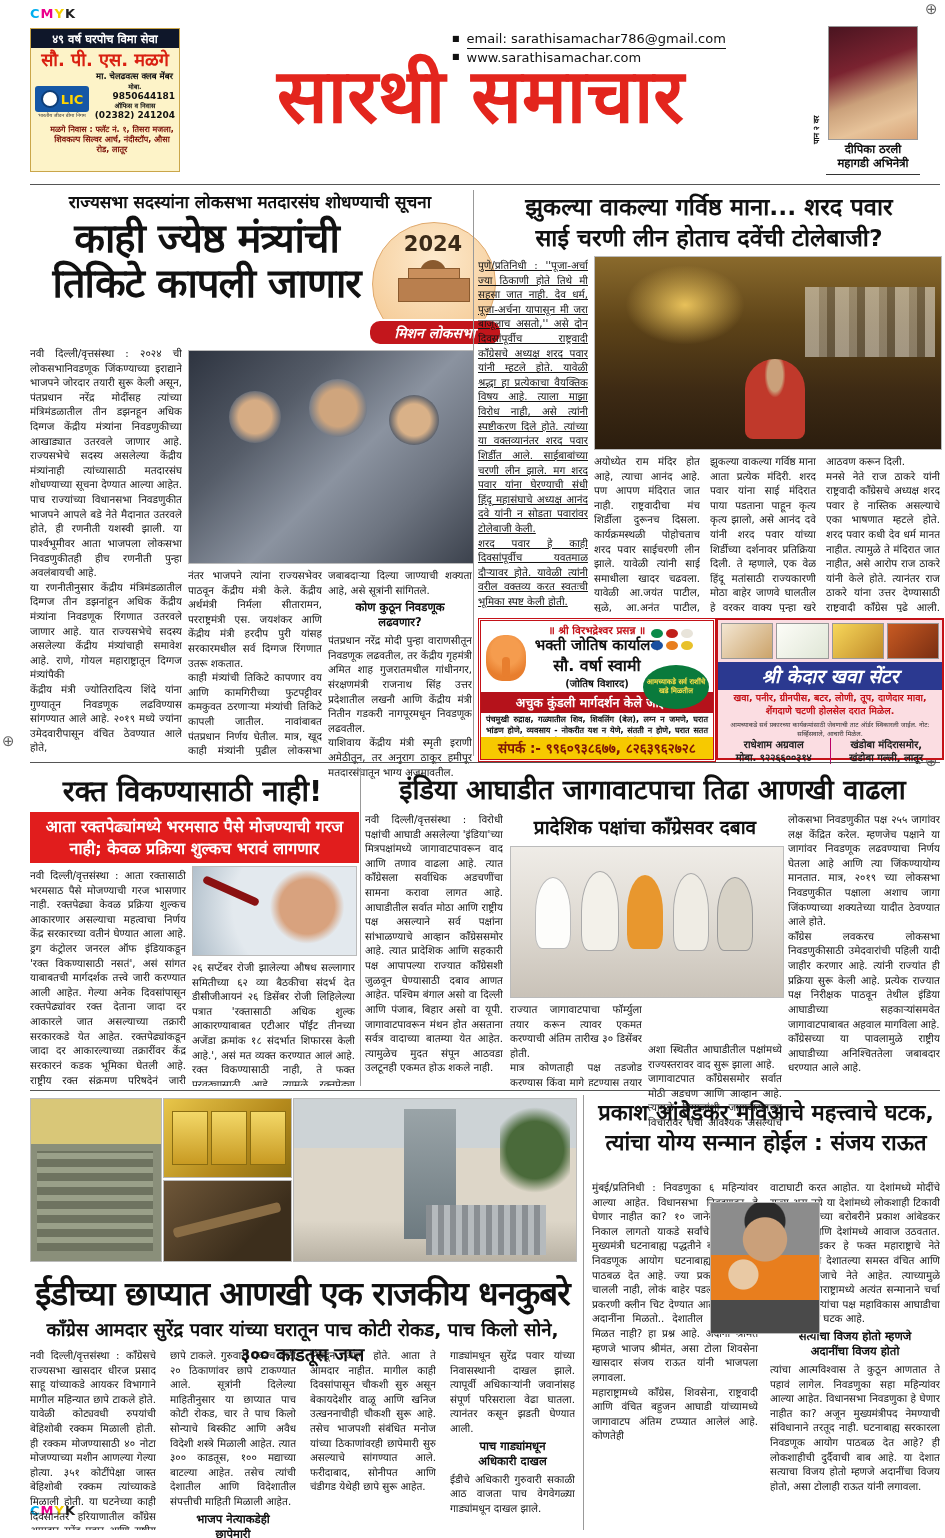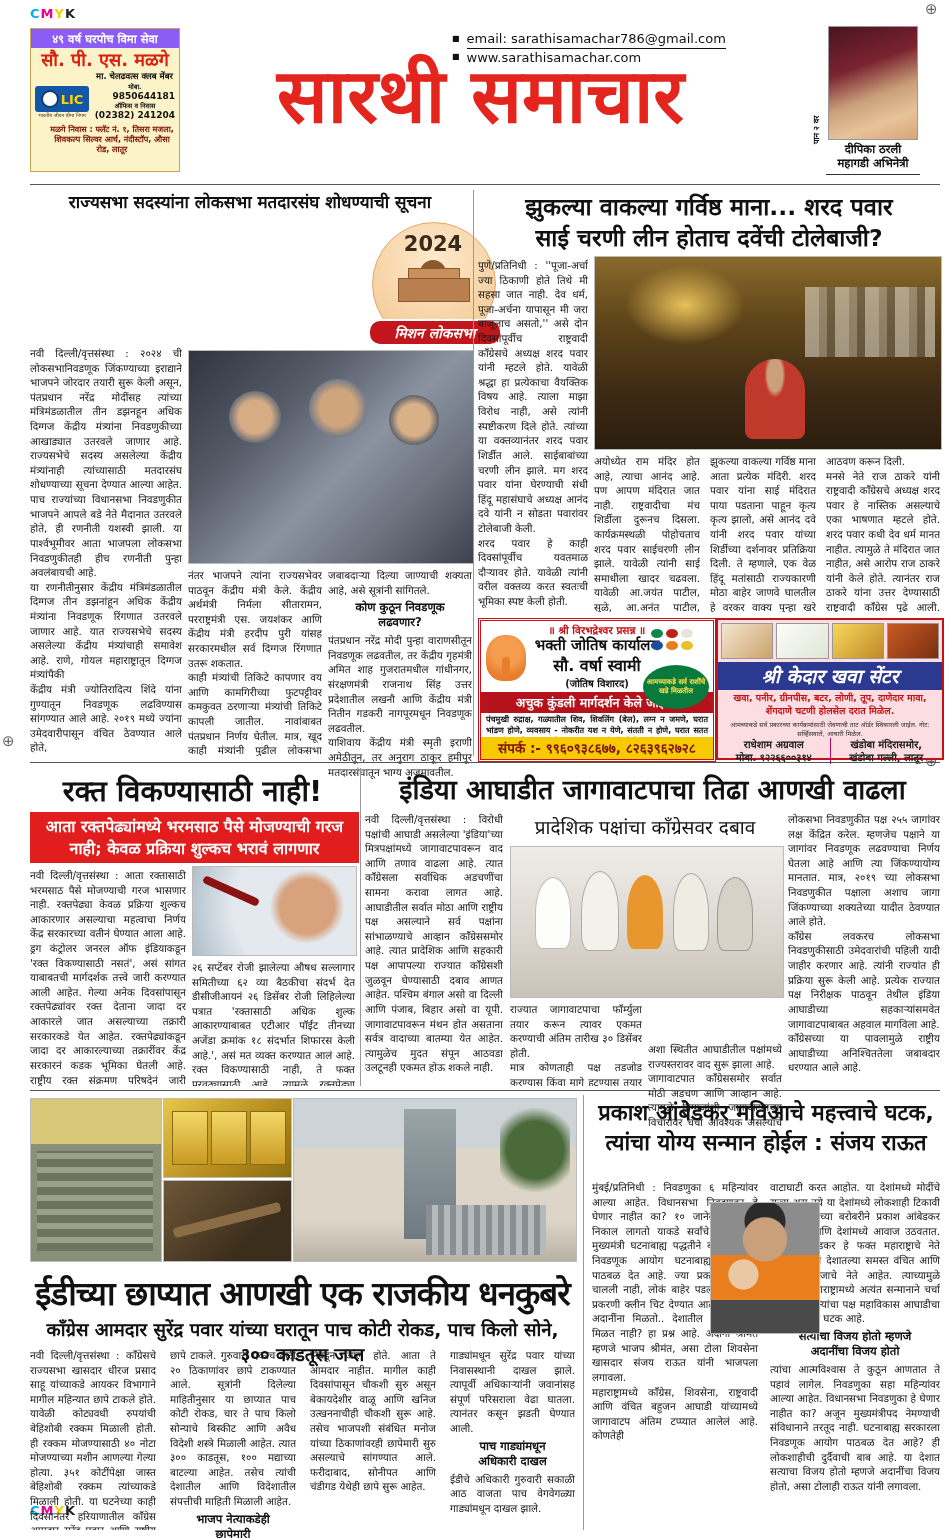--- a/index.html
+++ b/index.html
@@ -8,21 +8,21 @@
   .abs{position:absolute;}
   .jtext{font-size:10.3px;line-height:1.42;text-align:justify;white-space:pre-line;color:#141414;overflow:hidden;}
   .colsub{font-weight:bold;text-align:center;font-size:11.5px;line-height:1.3;margin:3px 17px;white-space:normal;}
   .photo{position:absolute;background-size:cover;border:1px solid #bbb;}
   
   .cmyk{font-size:13px;font-weight:bold;letter-spacing:1px;}
   .cmyk .c{color:#00aeef}.cmyk .m{color:#ec008c}.cmyk .y{color:#f5d000}.cmyk .k{color:#222}
   .reg{color:#666;font-size:15px;}
   
   #lic{left:30px;top:28px;width:148px;height:142px;background:#fdf3c8;border:1px solid #caa64a;}
-  #lic .band{background:#8b5cf6;color:#fff;font-weight:bold;font-size:11.5px;text-align:center;padding:2px 0;}
+  #lic .band{background:#0f172a;color:#fff;font-weight:bold;font-size:11.5px;text-align:center;padding:2px 0;}
   #lic .nm{color:#d92011;font-weight:bold;font-size:18px;text-align:center;line-height:1.1;margin-top:2px;}
   #lic .des{font-size:8.5px;font-weight:bold;text-align:right;padding-right:6px;}
   #lic .row{display:flex;align-items:center;justify-content:space-between;padding:2px 4px;}
   .liclogo{width:54px;height:26px;background:#1557a6;border-radius:3px;display:flex;align-items:center;justify-content:center;gap:2px;}
   .liclogo .ball{width:14px;height:14px;border-radius:50%;background:#fff;border:2px solid #0d3d77;}
   .liclogo .t{color:#ffd400;font-weight:bold;font-size:13px;}
   #lic .logocap{font-size:5px;color:#333;text-align:center;}
   #lic .ph{font-size:9px;text-align:right;line-height:1.25;font-weight:bold;}
   #lic .ph .sm{font-size:6.5px;font-weight:bold;display:block;text-align:center;}
   #lic .addr{font-size:8px;font-weight:bold;color:#7c1208;text-align:center;line-height:1.3;padding:1px 3px;margin-left:14px;}
@@ -57,21 +57,21 @@
   #min-photo{left:188px;top:350px;width:284px;height:212px;
      background:linear-gradient(135deg,#2e3440 0%,#555c68 30%,#8b93a0 55%,#6d7480 75%,#3c424d 100%);}
   #min-photo .f1,#min-photo .f2,#min-photo .f3{position:absolute;border-radius:50%;}
   #min-photo .f1{left:40px;top:40px;width:52px;height:52px;background:radial-gradient(circle,#d6ac84 0 45%,#6b6f78 70%);}
   #min-photo .f2{left:120px;top:28px;width:58px;height:58px;background:radial-gradient(circle,#cfa57d 0 45%,#777d88 70%);}
   #min-photo .f3{left:200px;top:44px;width:50px;height:50px;background:radial-gradient(circle,#d9b188 0 45%,#5e636d 70%);}
   #min-col2{left:188px;top:568px;width:134px;height:188px;}
   #min-col3{left:328px;top:568px;width:144px;height:188px;}
   
   #paw-headline{left:478px;top:192px;width:462px;font-size:23.5px;font-weight:900;text-align:center;line-height:1.3;}
-  #paw-col1{left:478px;top:258px;width:110px;height:354px;}
+  #paw-col1{left:478px;top:258px;width:110px;height:354px;text-decoration:underline;}
   #paw-photo{left:594px;top:256px;width:346px;height:192px;
      background:linear-gradient(180deg,#8a6a2c 0%,#5d4318 35%,#3d2a14 70%,#2b1d0e 100%);}
   #paw-photo .glow{position:absolute;left:30px;top:8px;width:120px;height:80px;background:radial-gradient(ellipse,#e8c15a 0%,rgba(232,193,90,0) 70%);}
   #paw-photo .monk{position:absolute;left:150px;bottom:10px;width:60px;height:80px;background:radial-gradient(ellipse at 50% 20%,#caa07a 0 18%,#c0392b 25% 100%);border-radius:30px 30px 8px 8px;}
   #paw-photo .crowd{position:absolute;right:6px;top:30px;width:130px;height:70px;background:repeating-linear-gradient(90deg,#e8e4da 0 14px,#b9b3a6 14px 22px,#756d5e 22px 30px);opacity:.55;}
   #paw-c2{left:594px;top:454px;width:106px;height:158px;}
   #paw-c3{left:710px;top:454px;width:106px;height:158px;}
   #paw-c4{left:826px;top:454px;width:114px;height:158px;}
   
   #astro{left:478px;top:618px;width:232px;height:138px;background:#fff;border:3px double #c41218;}
@@ -101,21 +101,21 @@
   #blood-headline{left:30px;top:770px;width:325px;font-size:29px;font-weight:900;text-align:center;}
   #blood-box{left:30px;top:812px;width:325px;background:#e11d1d;color:#fff;font-weight:bold;font-size:16px;text-align:center;line-height:1.35;padding:4px 2px;}
   #blood-col1{left:30px;top:868px;width:156px;height:218px;}
   #blood-photo{left:192px;top:866px;width:163px;height:88px;
       background:radial-gradient(circle at 70% 45%,#d8a27e 0 22%,#e3e9ee 30% 60%,#aebdc9 100%);}
   #blood-photo .tube{position:absolute;left:8px;top:20px;width:60px;height:8px;background:#8a1111;border-radius:4px;transform:rotate(24deg);}
   #blood-col2{left:192px;top:960px;width:163px;height:126px;}
   
   #india-headline{left:365px;top:770px;width:575px;font-size:27px;font-weight:900;text-align:center;}
   #india-col1{left:365px;top:812px;width:138px;height:274px;}
-  #india-sub{left:510px;top:814px;width:270px;text-align:center;font-size:19px;font-weight:400;}
+  #india-sub{left:510px;top:814px;width:270px;text-align:center;font-size:19px;font-weight:700;}
   #india-photo{left:510px;top:846px;width:272px;height:150px;
       background:linear-gradient(180deg,#efece7 0%,#ddd8d0 55%,#c9c2b8 100%);}
   #india-photo i{position:absolute;border-radius:50% 50% 20% 20%;}
   #india-photo .p1{left:24px;top:30px;width:34px;height:70px;background:#fdfdfb;border:1px solid #bbb;}
   #india-photo .p2{left:70px;top:24px;width:36px;height:78px;background:#f3f1ea;border:1px solid #aaa;}
   #india-photo .p3{left:116px;top:28px;width:36px;height:74px;background:#e8972e;}
   #india-photo .p4{left:162px;top:26px;width:34px;height:76px;background:#efece4;border:1px solid #aaa;}
   #india-photo .p5{left:206px;top:30px;width:34px;height:72px;background:#d7d2c6;border:1px solid #999;}
   #india-cap1{left:510px;top:1002px;width:132px;height:84px;}
   #india-cap2{left:648px;top:1042px;width:134px;height:84px;}
@@ -206,20 +206,24 @@
     <div class="vert">पान २ वर</div>
     <div class="cap">
       <div>दीपिका ठरली</div>
       <div>महागडी अभिनेत्री</div>
     </div>
   </div>
 
   <div class="hr" style="left:30px;top:184px;width:910px;"></div>
 
   <div id="min-kicker" class="abs">राज्यसभा सदस्यांना लोकसभा मतदारसंघ शोधण्याची सूचना</div>
+  <div id="min-headline" class="abs">
+    <div>काही ज्येष्ठ मंत्र्यांची</div>
+    <div>तिकिटे कापली जाणार</div>
+  </div>
   <div id="min-badge" class="abs">
     <div class="circ"></div>
     <div class="yr">2024</div>
     <div class="parl">
         <i class="dome"></i>
         <i class="mid"></i>
         <i class="base"></i>
       </div>
     <div class="pill">मिशन लोकसभा</div>
   </div>

